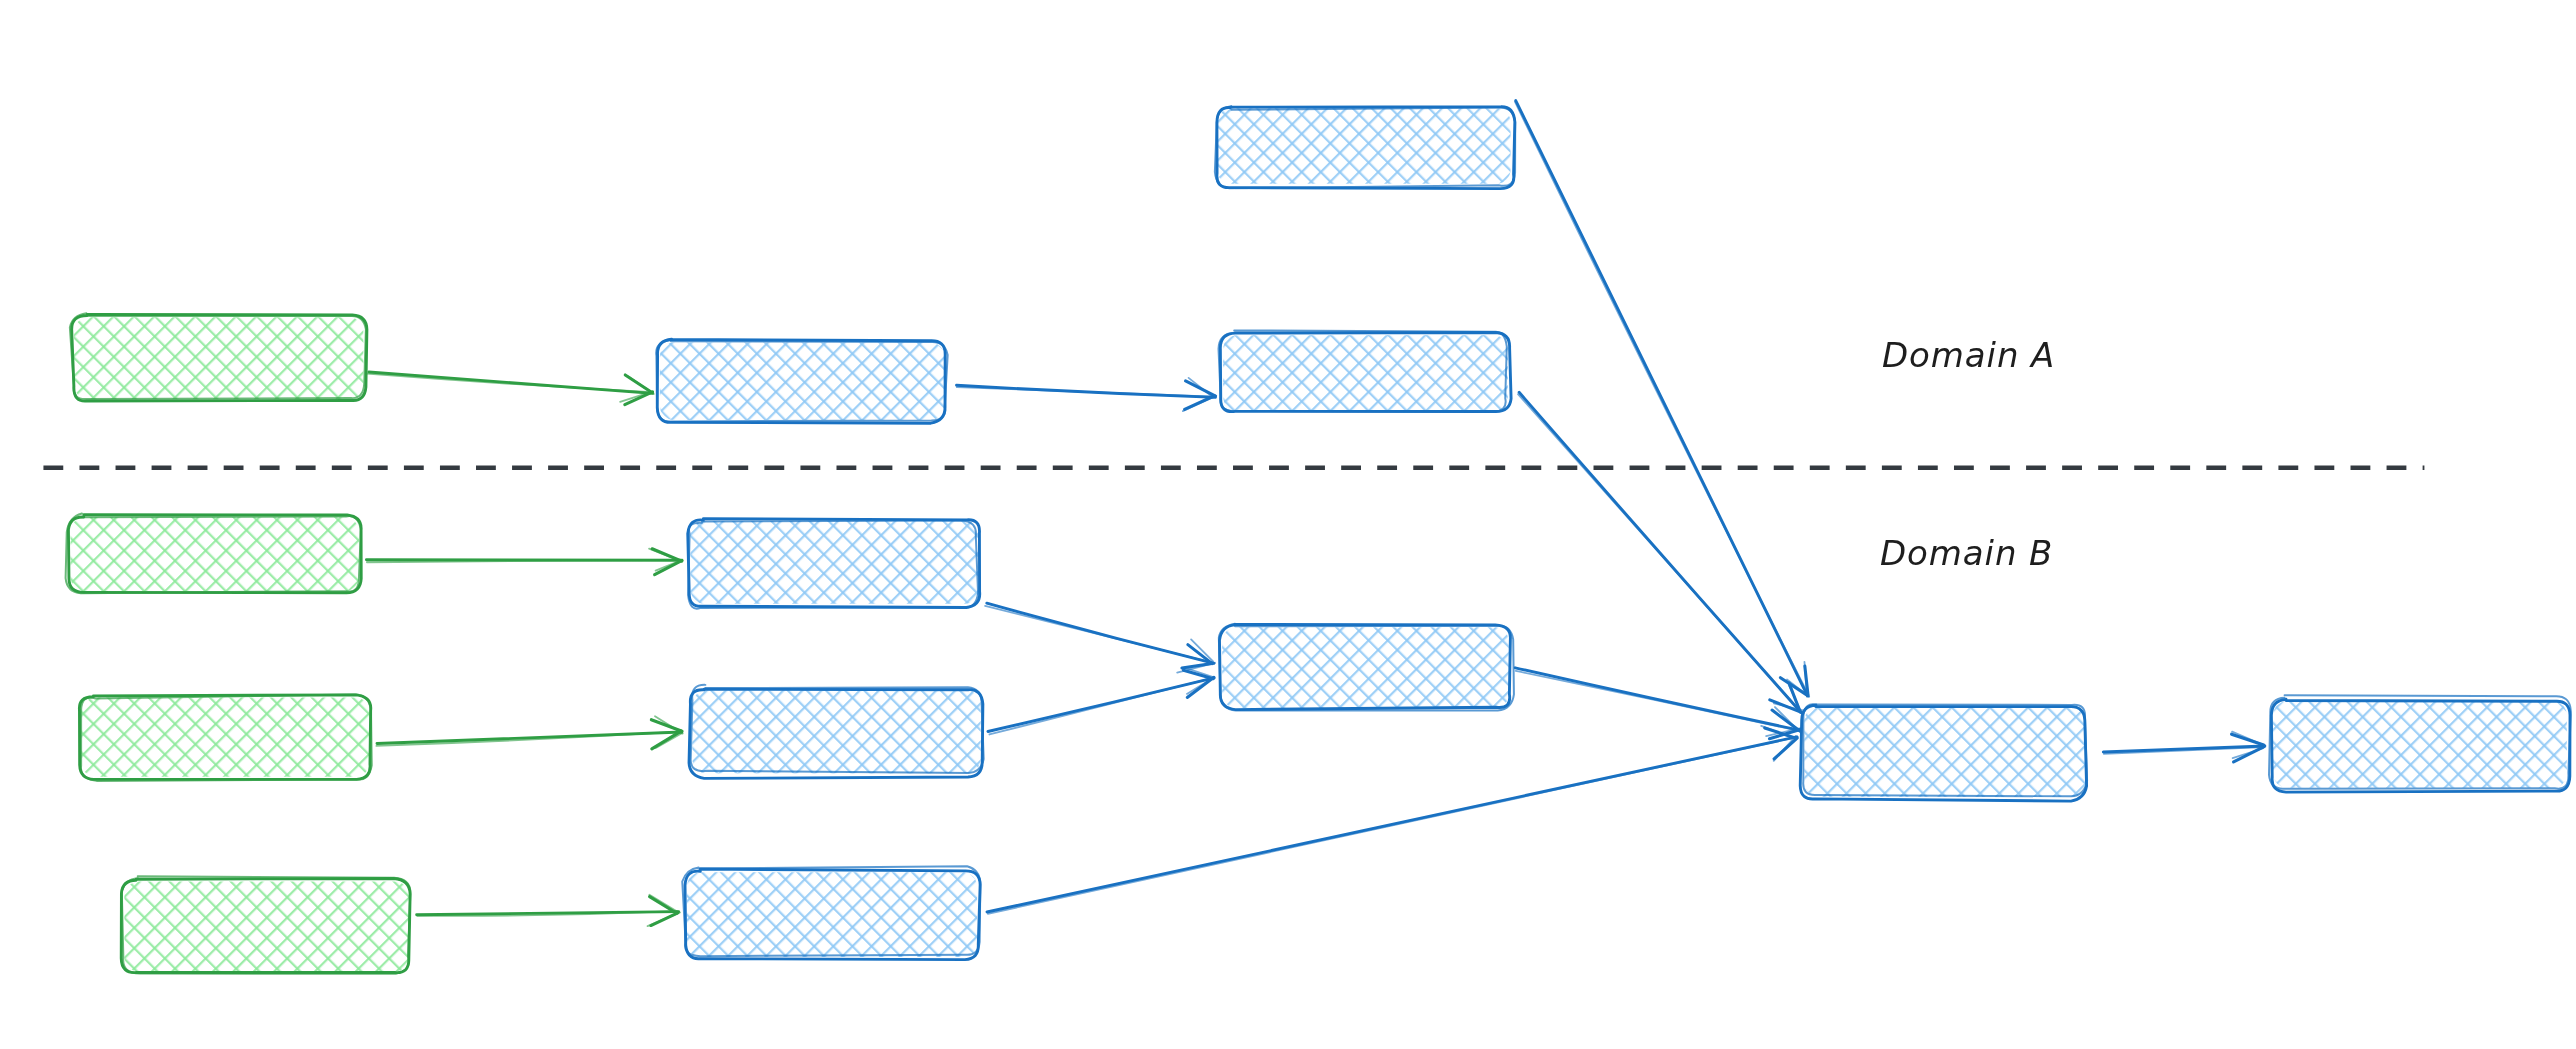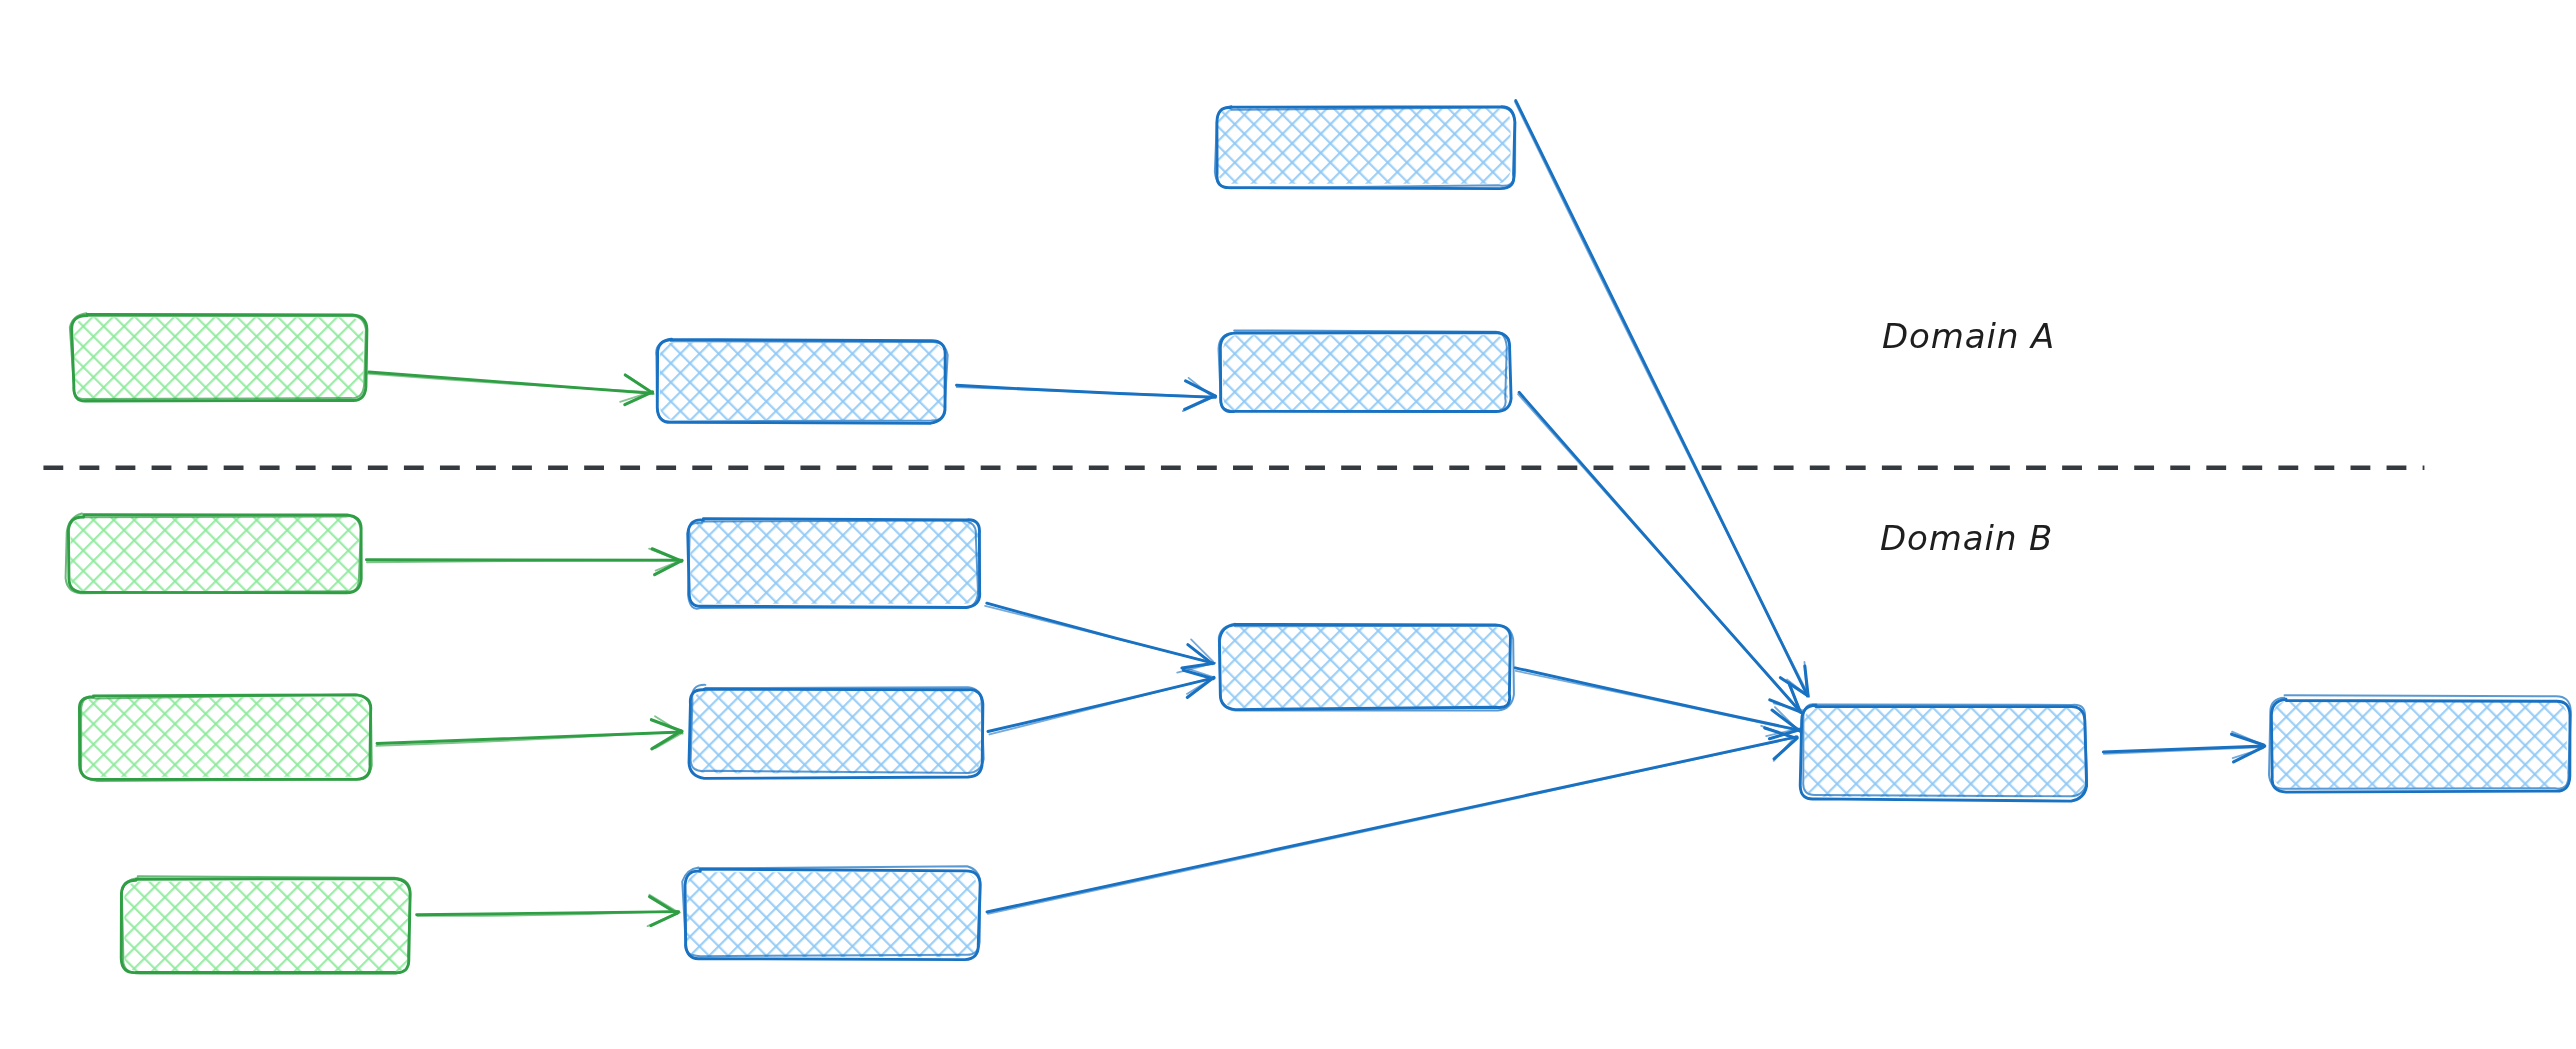--- a/index.html
+++ b/index.html
@@ -13,22 +13,22 @@
   .domain-label{
     position:absolute;
     font-family:"DejaVu Sans", sans-serif;
     font-size:34px;
     font-style:italic;
     letter-spacing:0.9px;
     color:#1e1e1e;
     white-space:nowrap;
     -webkit-font-smoothing:antialiased;
   }
-  #label-domain-a{left:1882px;top:316px;}
-  #label-domain-b{left:1880px;top:518px;}
+  #label-domain-a{left:1882px;top:335px;}
+  #label-domain-b{left:1880px;top:533px;}
 </style>
 </head>
 <body>
 
 <svg id="canvas" viewBox="0 0 2858 1164" xmlns="http://www.w3.org/2000/svg">
   <defs>
     <pattern id="hatch-green" width="16" height="16" patternUnits="userSpaceOnUse" patternTransform="rotate(45)">
       <line x1="0" y1="0" x2="0" y2="16" stroke="#8ce99a" stroke-width="5"></line>
     </pattern>
     <pattern id="hatch-green2" width="16" height="16" patternUnits="userSpaceOnUse" patternTransform="rotate(-45)">

